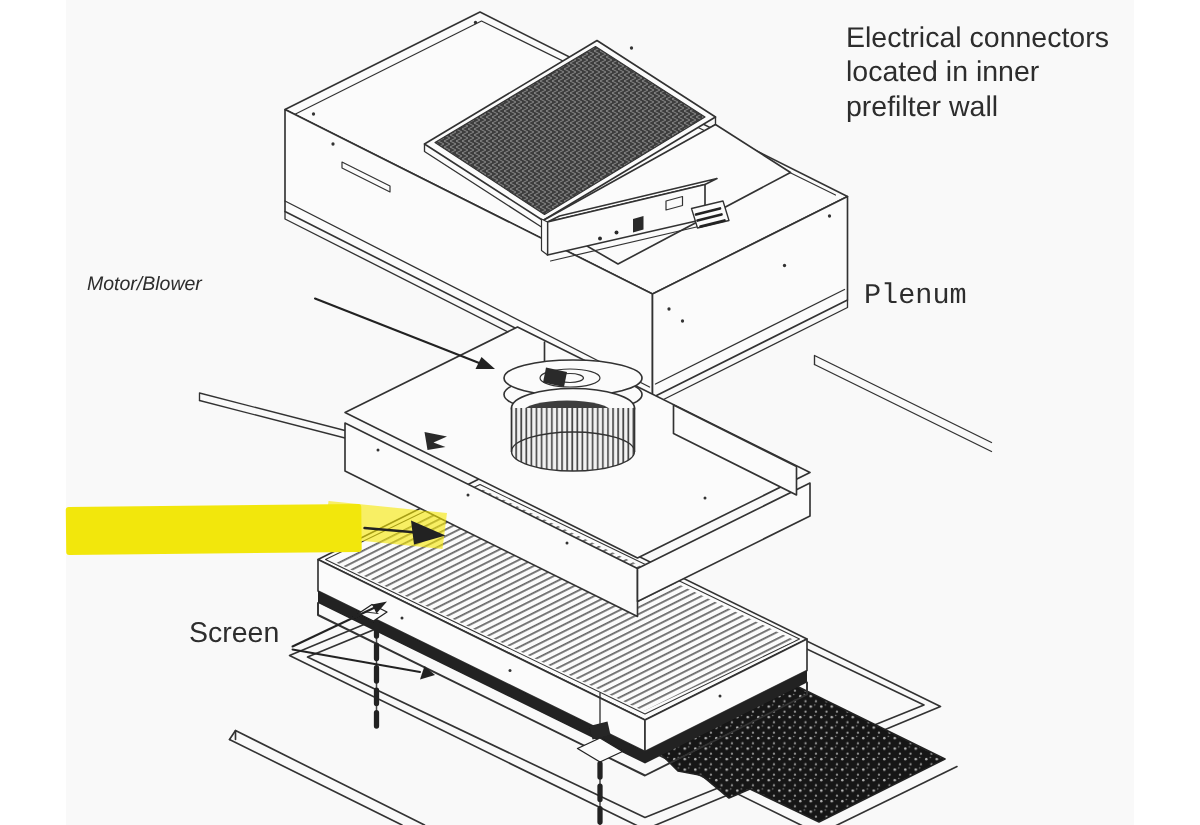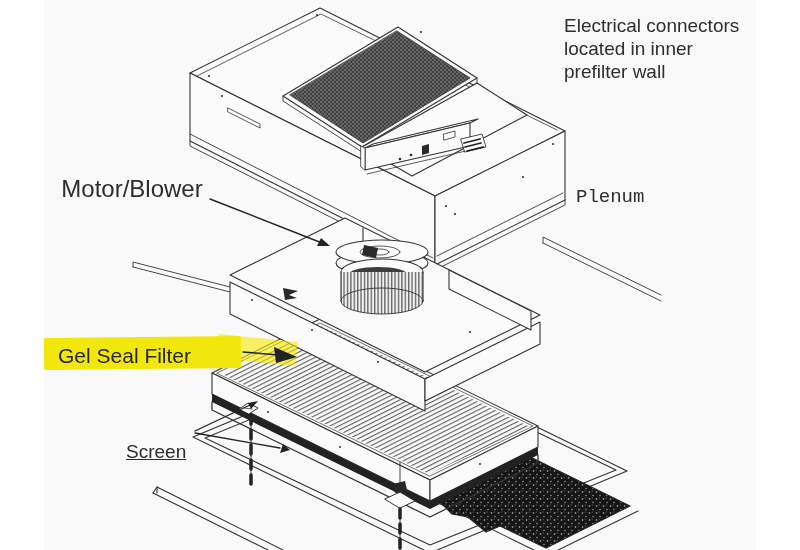--- a/index.html
+++ b/index.html
@@ -8,23 +8,23 @@
     background:#f9f9f9;
     font-family:"Liberation Sans",sans-serif;
   }
   .margin-strip{position:absolute;top:0;height:550px;background:#ffffff;z-index:2;}
   .margin-left{left:0;width:44px;}
   .margin-right{left:756px;width:44px;}
   svg.art{position:absolute;left:0;top:0;z-index:1;}
   .label{position:absolute;z-index:4;color:#2d2d2d;}
   .lbl-electrical{left:564px;top:14px;width:202px;font-size:19px;line-height:23px;white-space:pre-line;}
   .lbl-plenum{left:576px;top:186px;font-size:19px;font-family:Liberation Mono, monospace;}
-  .lbl-motor{left:58px;top:178px;width:148px;text-align:center;font-size:24px;line-height:22px;}
+  .lbl-motor{left:58px;top:178px;width:148px;text-align:left;font-size:13px;line-height:22px;font-style:italic;}
   .lbl-gel{left:58px;top:344px;font-size:21px;color:#262626;}
-  .lbl-screen{left:126px;top:441px;font-size:19px;text-decoration:underline;}
+  .lbl-screen{left:126px;top:412px;font-size:19px;}
   .hl-patch{
     position:absolute;left:44px;top:337px;width:197px;height:32px;
     background:#f2e70c;transform:rotate(-0.6deg);border-radius:2px;z-index:3;
   }
 </style>
 </head>
 <body>
 
 <div class="stage">
 
@@ -210,16 +210,15 @@
   <div class="label lbl-electrical">Electrical connectors
 located in inner
 prefilter wall</div>
 
   <div class="label lbl-plenum">Plenum</div>
 
   <div class="label lbl-motor">
     <div>Motor/Blower</div>
   </div>
 
-  <div class="label lbl-gel">Gel Seal Filter</div>
 
   <div class="label lbl-screen">Screen</div>
 </div>
 
 </body></html>

